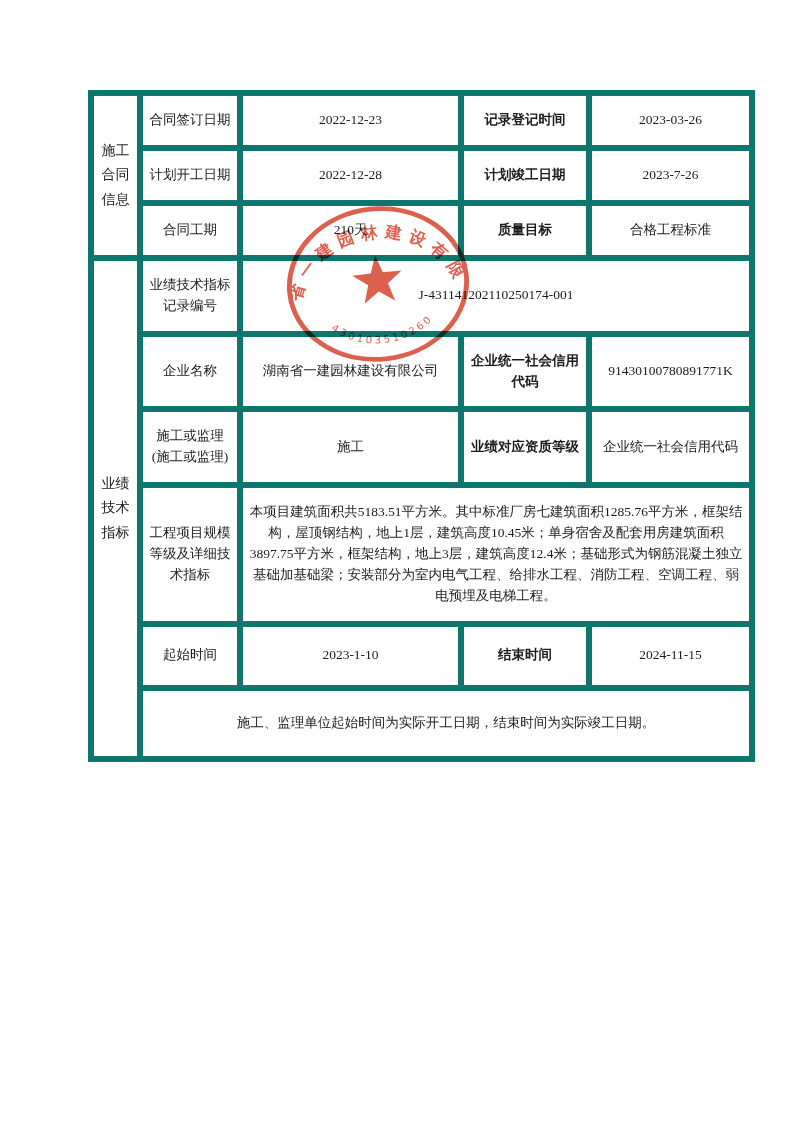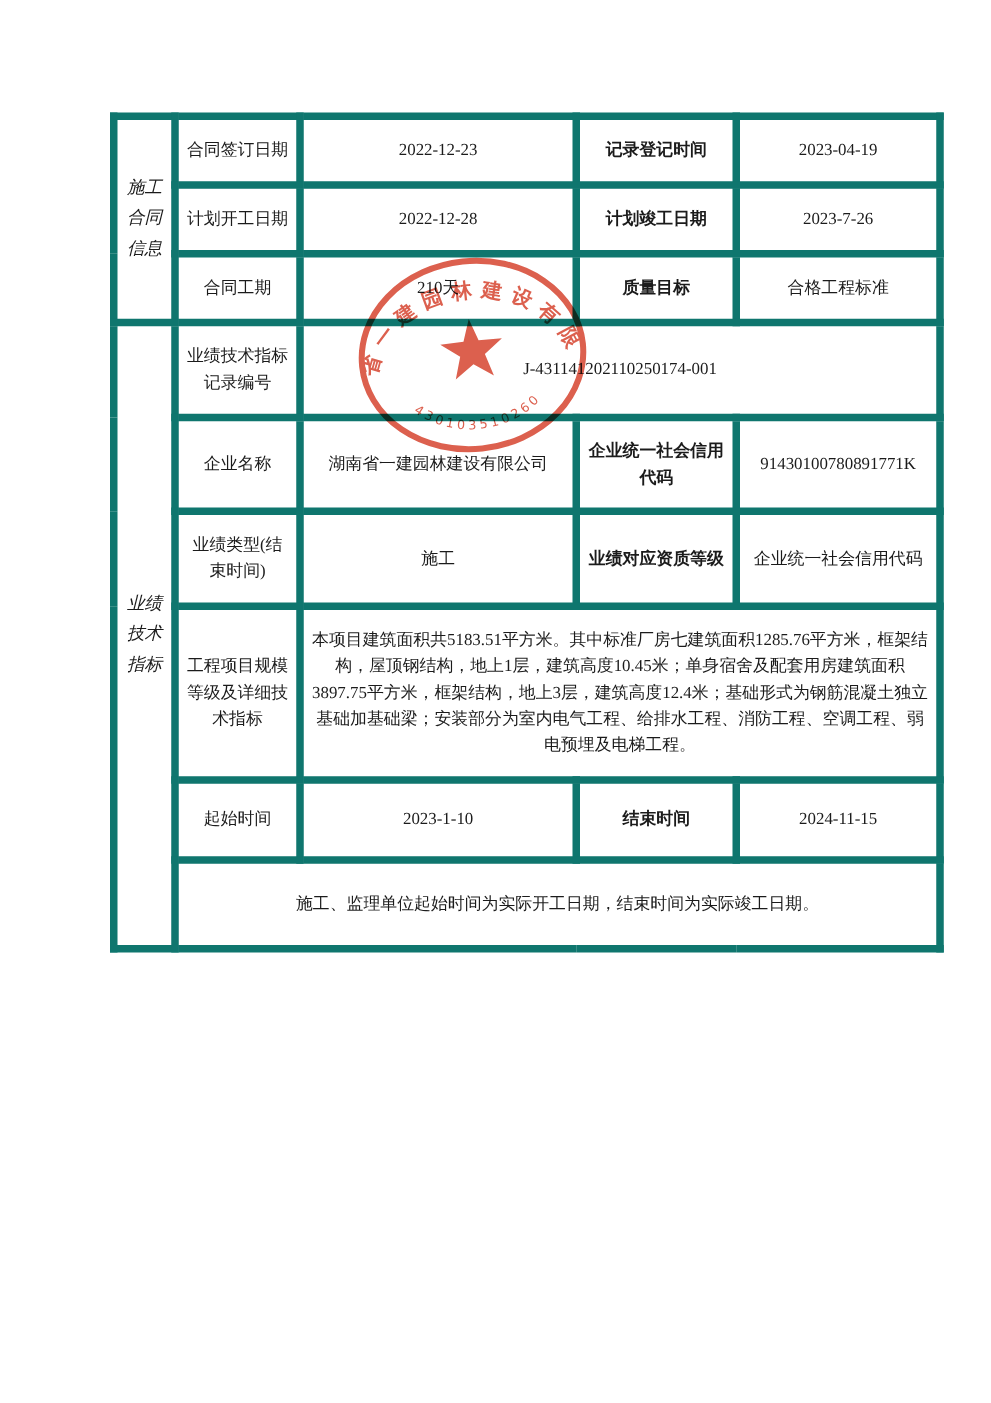--- a/index.html
+++ b/index.html
@@ -5,21 +5,21 @@
   html,body{margin:0;padding:0;background:#ffffff;}
   body{width:793px;height:1122px;position:relative;overflow:hidden;
        font-family:"Liberation Serif","DejaVu Serif",serif;color:#1b1b1b;}
   .page{position:absolute;inset:0;background:#fff;}
 
   table.main{position:absolute;left:88px;top:90px;width:661px;
              border-collapse:collapse;table-layout:fixed;}
   table.main td{border:6px solid #0f766e;text-align:center;vertical-align:middle;
                 font-size:13.5px;line-height:1.55;padding:14px 6px;color:#1b1b1b;}
   td.vlabel span{display:inline-block;width:2em;word-break:break-all;
-                 line-height:1.75;font-size:14px;font-style:italic;}
+                 line-height:1.75;font-size:14px;}
   td.lbl2{padding:2px 7px;}
   td.lbl4{padding:2px 10px;font-weight:bold;}
   td.longtext{text-align:justify;text-align-last:center;padding:5px 12px;
               line-height:1.64;}
   td.notecell{font-size:13.5px;}
 
   .stamp{position:absolute;left:281px;top:202px;width:194px;height:164px;
          transform:rotate(-6deg);opacity:0.84;mix-blend-mode:multiply;
          pointer-events:none;}
 
@@ -44,21 +44,21 @@
       <col style="width:128px">
         <col style="width:163px">
     </colgroup>
 
     <tbody>
         <tr style="height:39px">
       <td rowspan="3" class="vlabel"><span>施工合同信息</span></td>
       <td class="lbl2">合同签订日期</td>
       <td>2022-12-23</td>
       <td class="lbl4">记录登记时间</td>
-      <td>2023-04-19</td>
+      <td>2023-03-26</td>
     </tr>
     <tr style="height:26px">
       <td class="lbl2">计划开工日期</td>
       <td>2022-12-28</td>
       <td class="lbl4">计划竣工日期</td>
       <td>2023-7-26</td>
     </tr>
     <tr style="height:37px">
       <td class="lbl2">合同工期</td>
       <td>210天</td>
@@ -71,21 +71,21 @@
       <td class="lbl2">业绩技术指标记录编号</td>
       <td colspan="3">J-431141202110250174-001</td>
     </tr>
     <tr style="height:44px">
       <td class="lbl2">企业名称</td>
       <td>湖南省一建园林建设有限公司</td>
       <td class="lbl4">企业统一社会信用代码</td>
       <td>91430100780891771K</td>
     </tr>
     <tr style="height:45px">
-      <td class="lbl2">业绩类型(结束时间)</td>
+      <td class="lbl2">施工或监理(施工或监理)</td>
       <td>施工</td>
       <td class="lbl4">业绩对应资质等级</td>
       <td>企业统一社会信用代码</td>
     </tr>
     <tr style="height:118px">
       <td class="lbl2">工程项目规模等级及详细技术指标</td>
       <td colspan="3" class="longtext">本项目建筑面积共5183.51平方米。其中标准厂房七建筑面积1285.76平方米，框架结构，屋顶钢结构，地上1层，建筑高度10.45米；单身宿舍及配套用房建筑面积3897.75平方米，框架结构，地上3层，建筑高度12.4米；基础形式为钢筋混凝土独立基础加基础梁；安装部分为室内电气工程、给排水工程、消防工程、空调工程、弱电预埋及电梯工程。</td>
     </tr>
     <tr style="height:64px">
       <td class="lbl2">起始时间</td>

